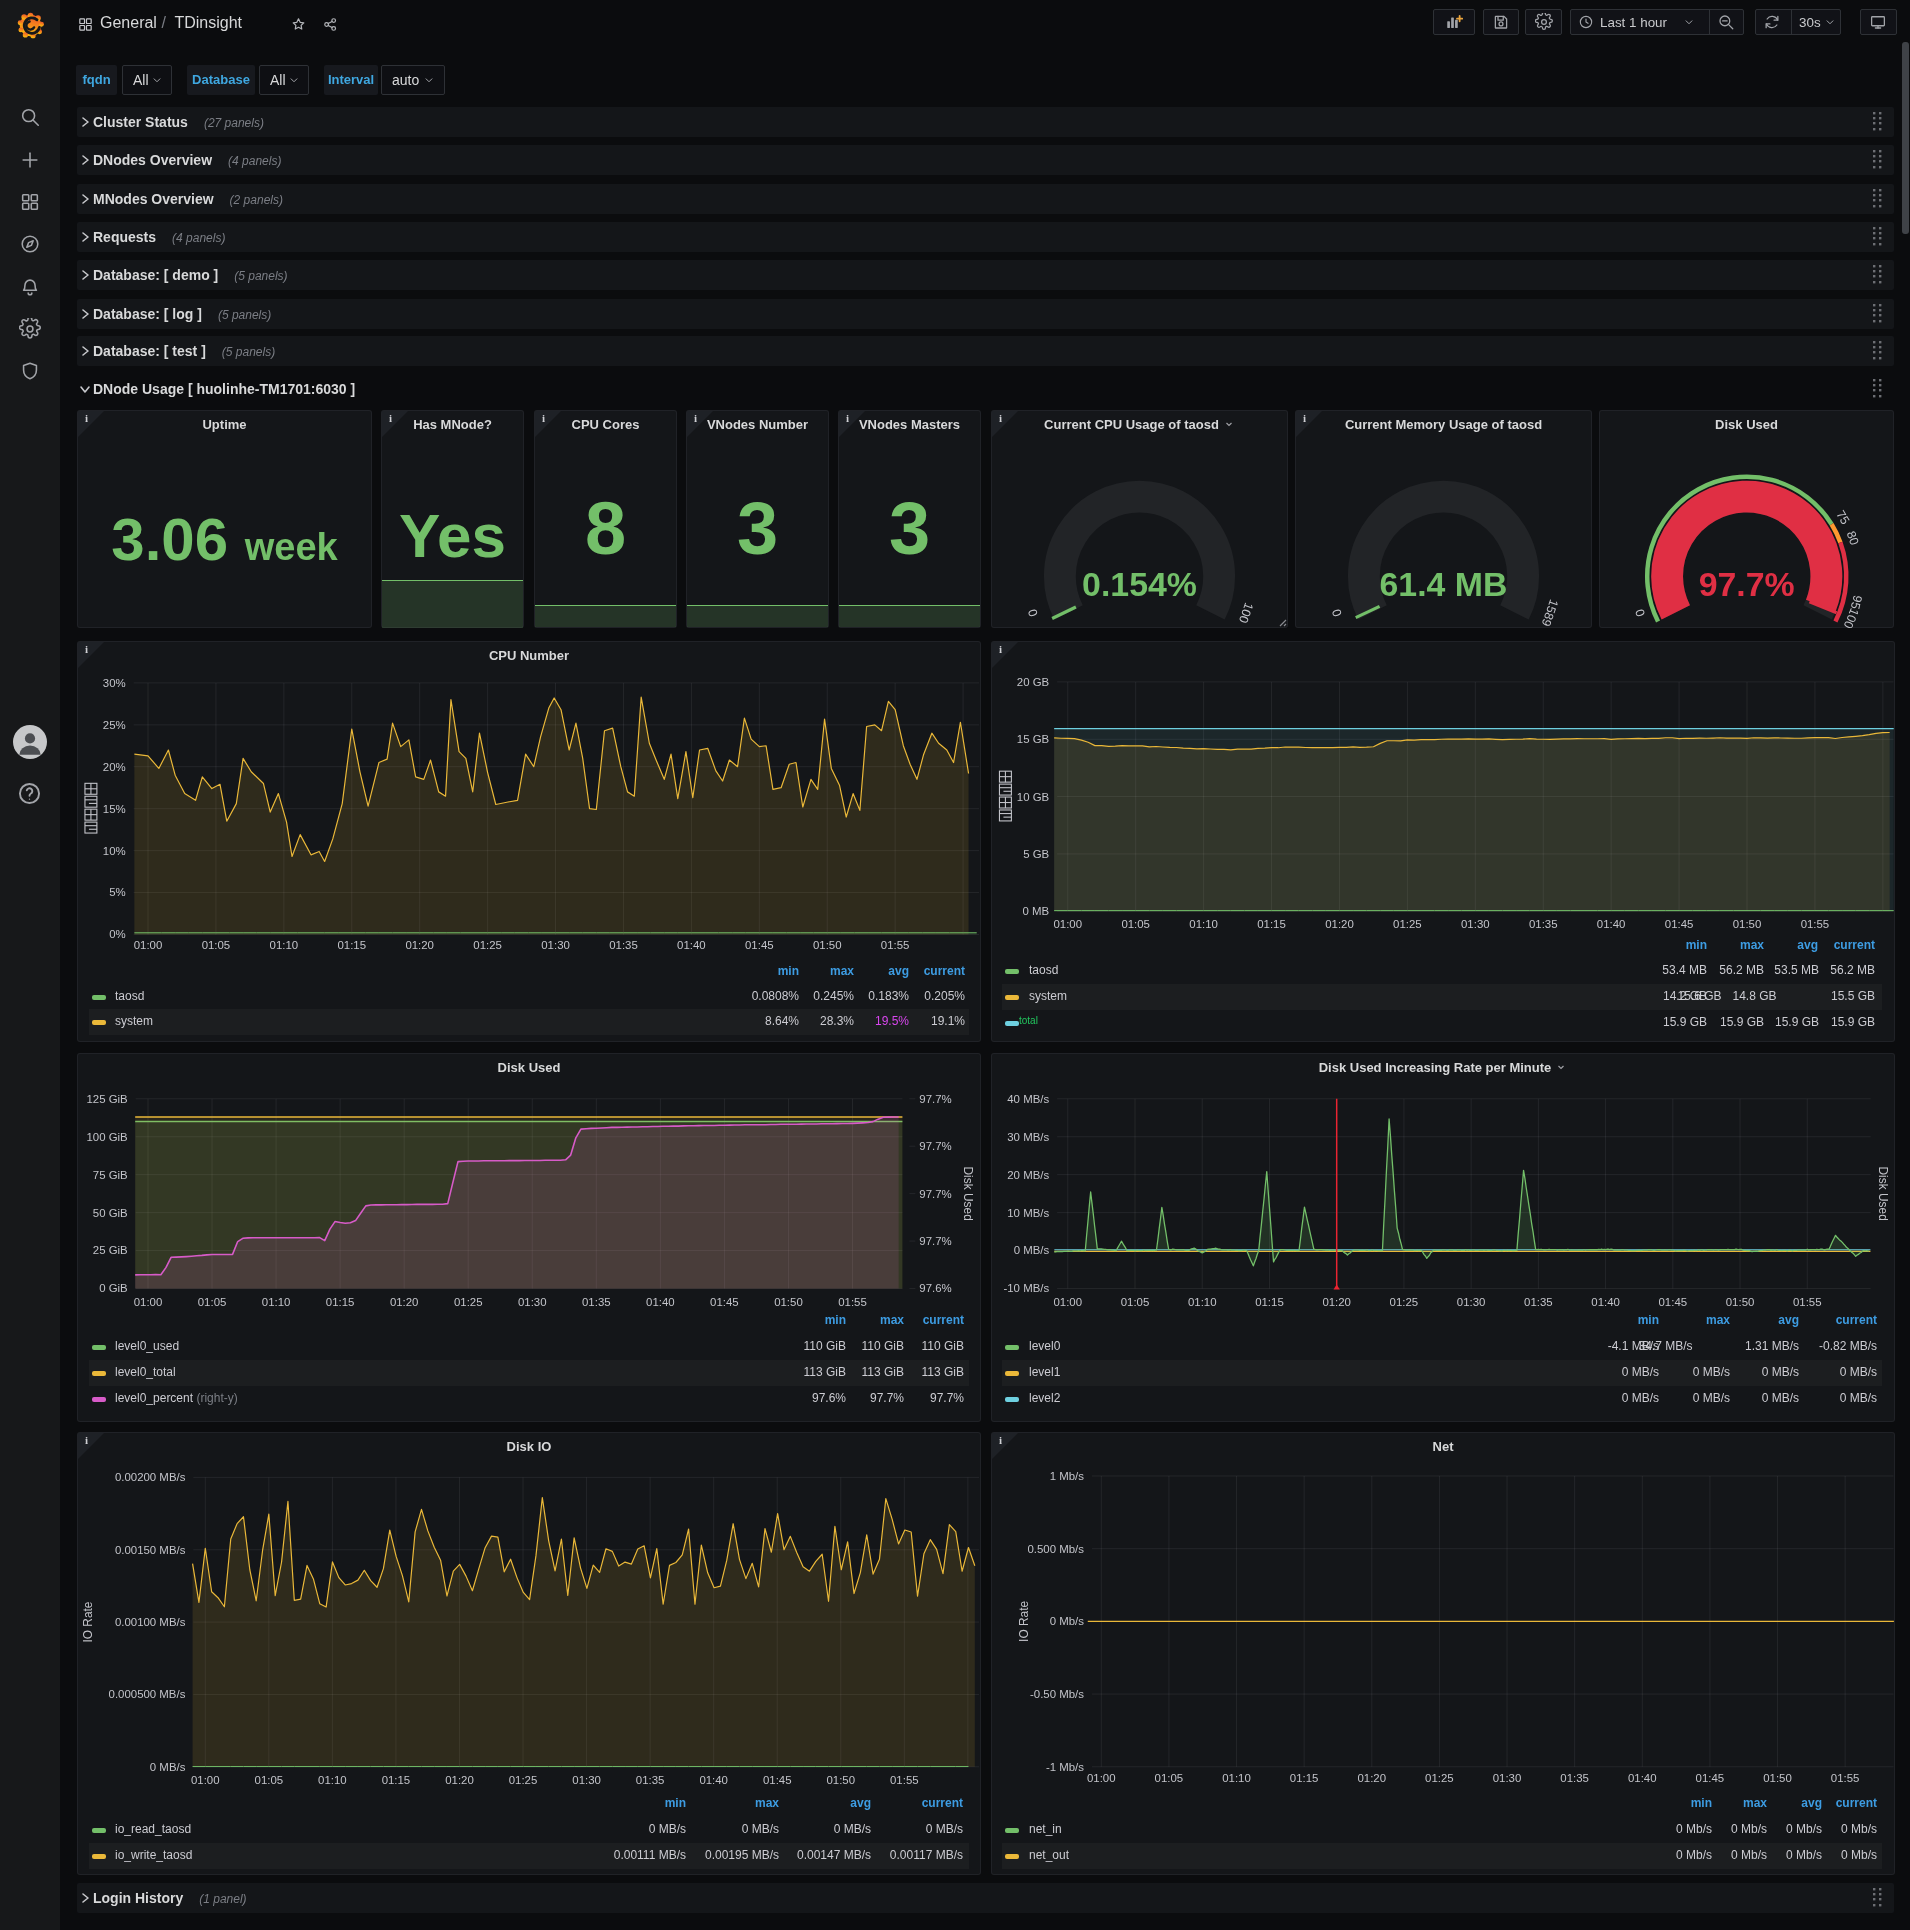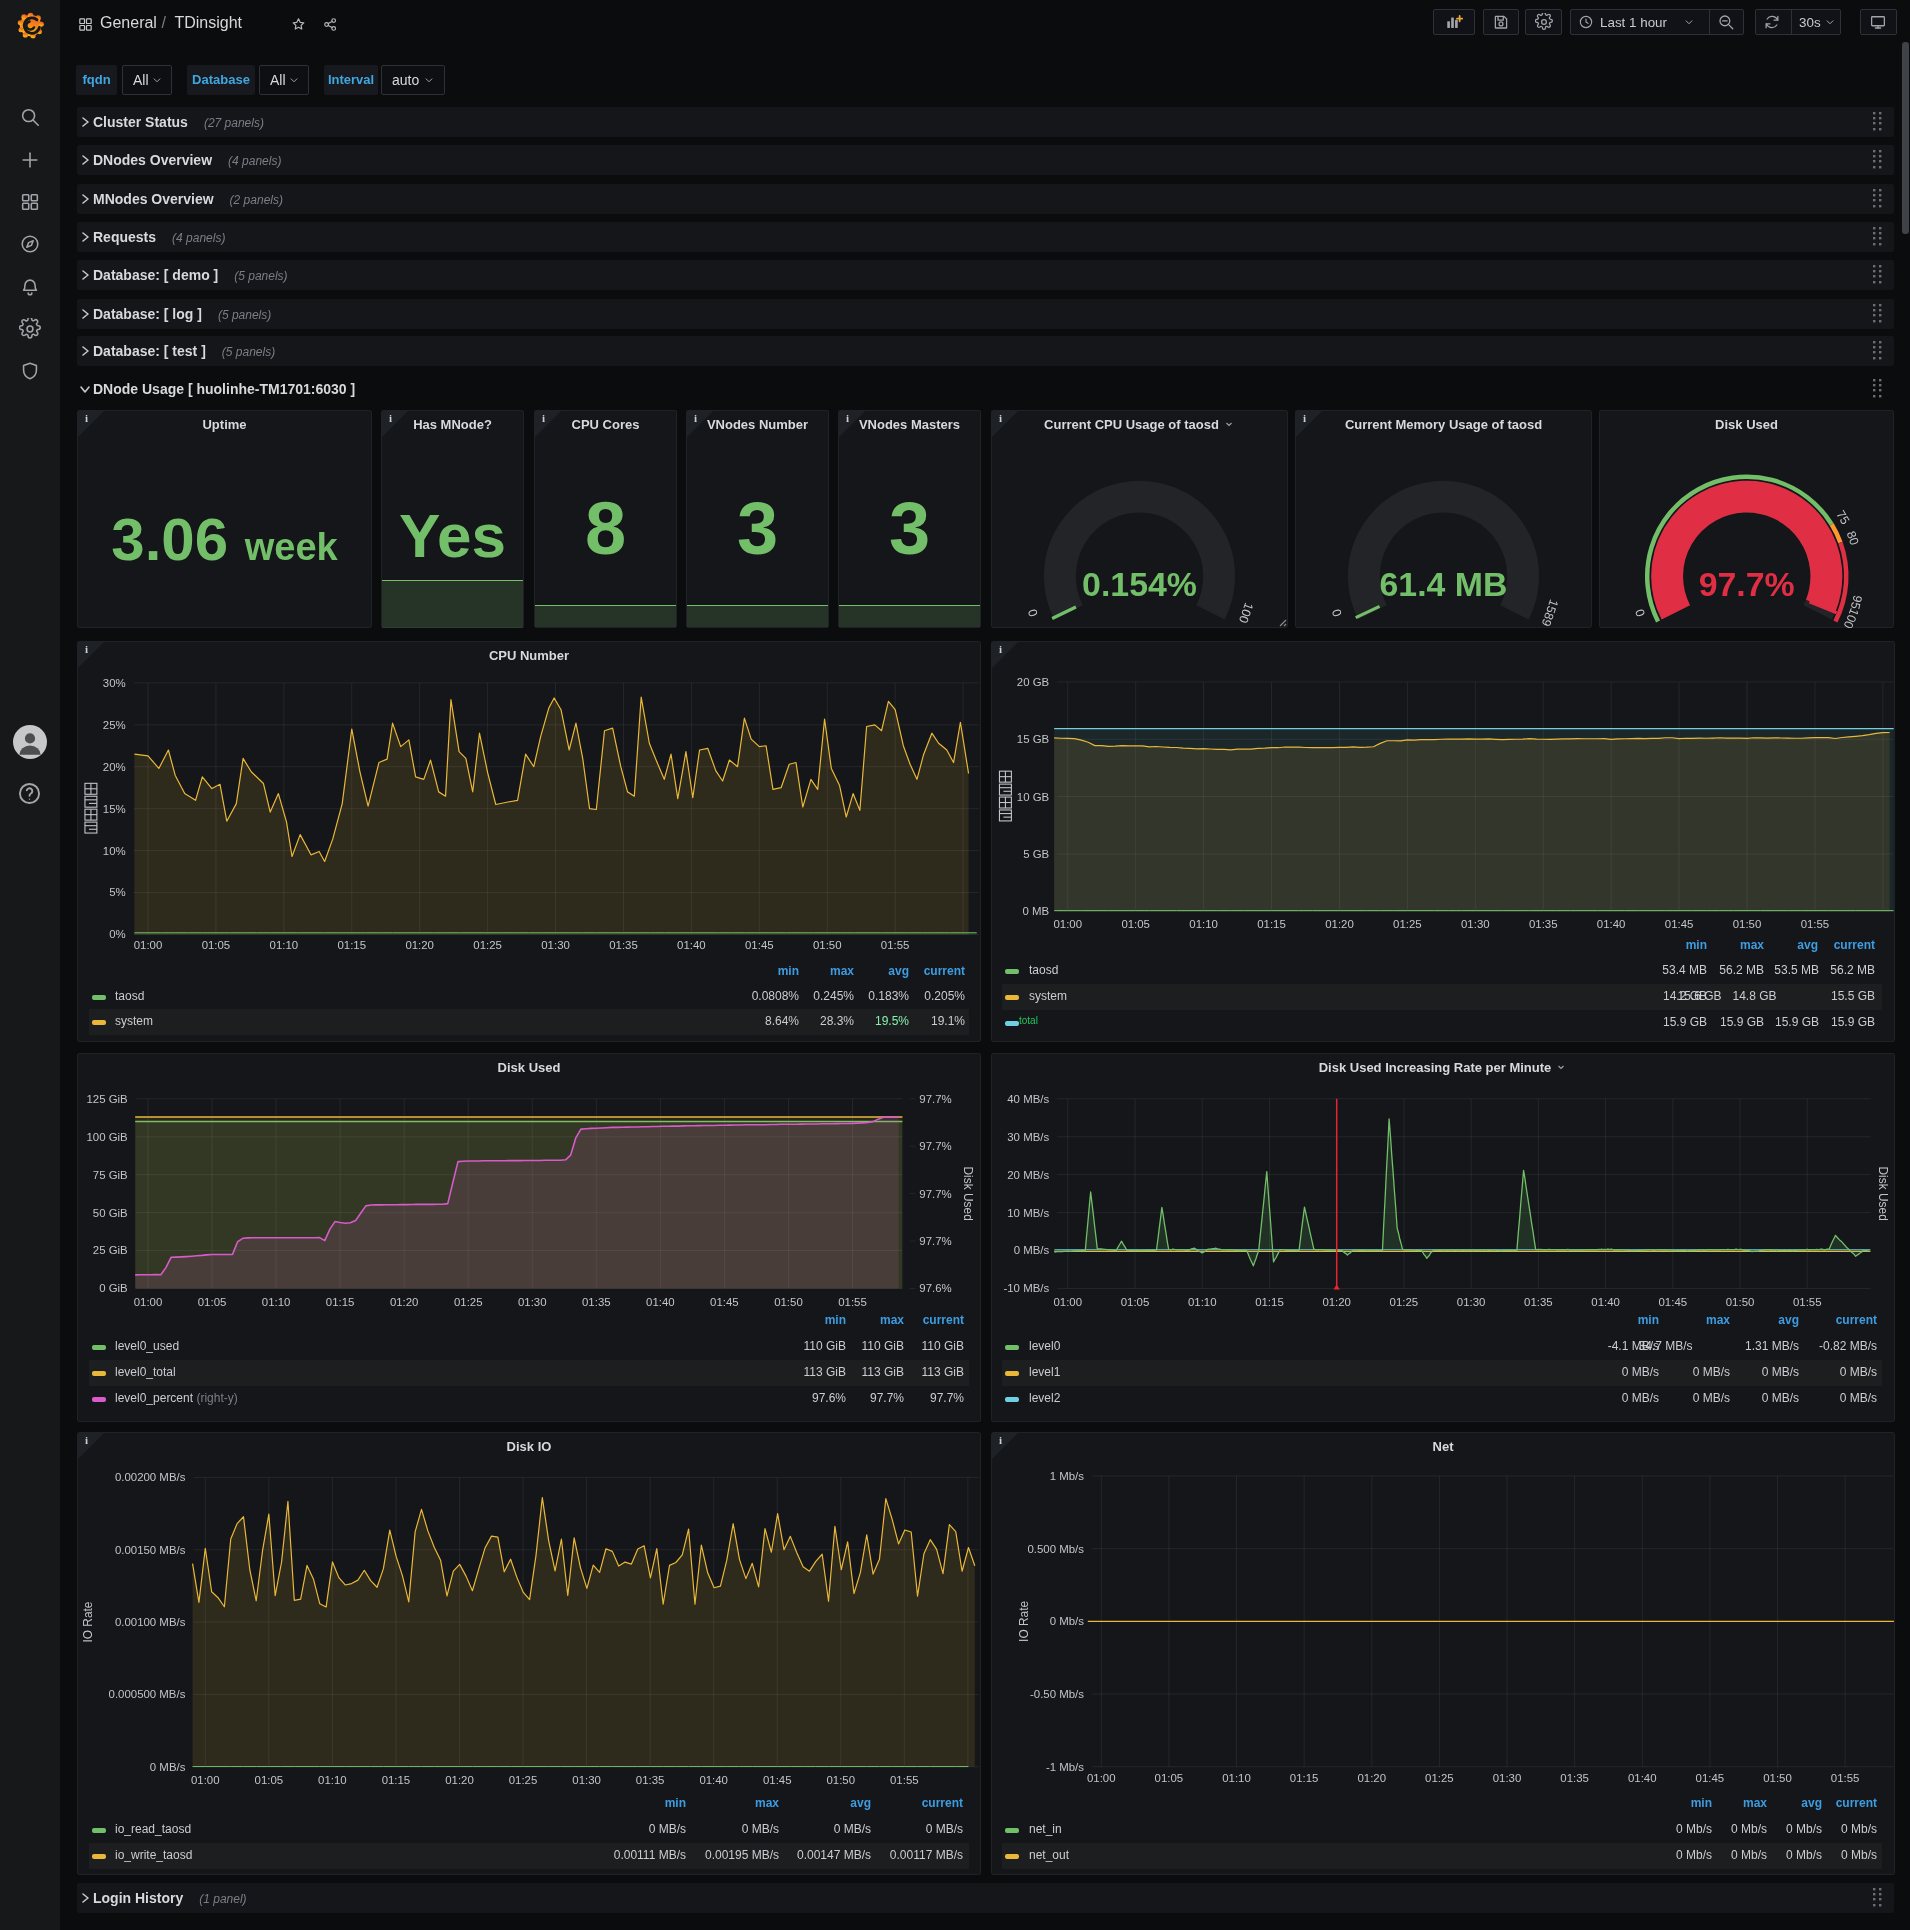--- a/index.html
+++ b/index.html
@@ -725,21 +725,21 @@
 <div style="position:absolute;left:92px;top:995px;width:14px;height:4.6px;border-radius:2px;background:#73bf69"></div>
 <div style="position:absolute;left:115px;top:989px;font-size:12px;color:#ccccd2">taosd</div>
 <div style="position:absolute;left:670px;top:989px;width:129px;text-align:right;font-size:12px;color:#ccccd2">0.0808%</div>
 <div style="position:absolute;left:725px;top:989px;width:129px;text-align:right;font-size:12px;color:#ccccd2">0.245%</div>
 <div style="position:absolute;left:780px;top:989px;width:129px;text-align:right;font-size:12px;color:#ccccd2">0.183%</div>
 <div style="position:absolute;left:836px;top:989px;width:129px;text-align:right;font-size:12px;color:#ccccd2">0.205%</div>
 <div style="position:absolute;left:92px;top:1020px;width:14px;height:4.6px;border-radius:2px;background:#eab839"></div>
 <div style="position:absolute;left:115px;top:1014px;font-size:12px;color:#ccccd2">system</div>
 <div style="position:absolute;left:670px;top:1014px;width:129px;text-align:right;font-size:12px;color:#ccccd2">8.64%</div>
 <div style="position:absolute;left:725px;top:1014px;width:129px;text-align:right;font-size:12px;color:#ccccd2">28.3%</div>
-<div style="position:absolute;left:780px;top:1014px;width:129px;text-align:right;font-size:12px;color:#86efac">19.5%</div>
+<div style="position:absolute;left:780px;top:1014px;width:129px;text-align:right;font-size:12px;color:#d946ef">19.5%</div>
 <div style="position:absolute;left:836px;top:1014px;width:129px;text-align:right;font-size:12px;color:#ccccd2">19.1%</div>
 <div style="position:absolute;left:1002px;top:984px;width:880px;height:26px;background:rgba(204,204,220,0.045)"></div>
 <div style="position:absolute;left:1588px;top:938px;width:119px;text-align:right;font-size:12px;font-weight:bold;color:#3d9ce2">min</div>
 <div style="position:absolute;left:1645px;top:938px;width:119px;text-align:right;font-size:12px;font-weight:bold;color:#3d9ce2">max</div>
 <div style="position:absolute;left:1699px;top:938px;width:119px;text-align:right;font-size:12px;font-weight:bold;color:#3d9ce2">avg</div>
 <div style="position:absolute;left:1756px;top:938px;width:119px;text-align:right;font-size:12px;font-weight:bold;color:#3d9ce2">current</div>
 <div style="position:absolute;left:1005px;top:969px;width:14px;height:4.6px;border-radius:2px;background:#73bf69"></div>
 <div style="position:absolute;left:1029px;top:963px;font-size:12px;color:#ccccd2">taosd</div>
 <div style="position:absolute;left:1578px;top:963px;width:129px;text-align:right;font-size:12px;color:#ccccd2">53.4 MB</div>
 <div style="position:absolute;left:1635px;top:963px;width:129px;text-align:right;font-size:12px;color:#ccccd2">56.2 MB</div>

